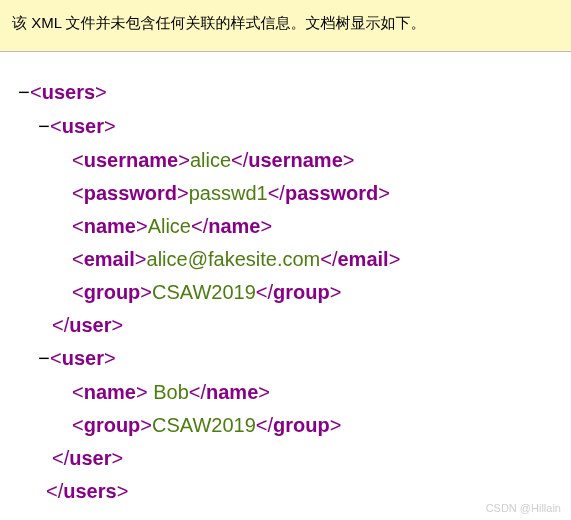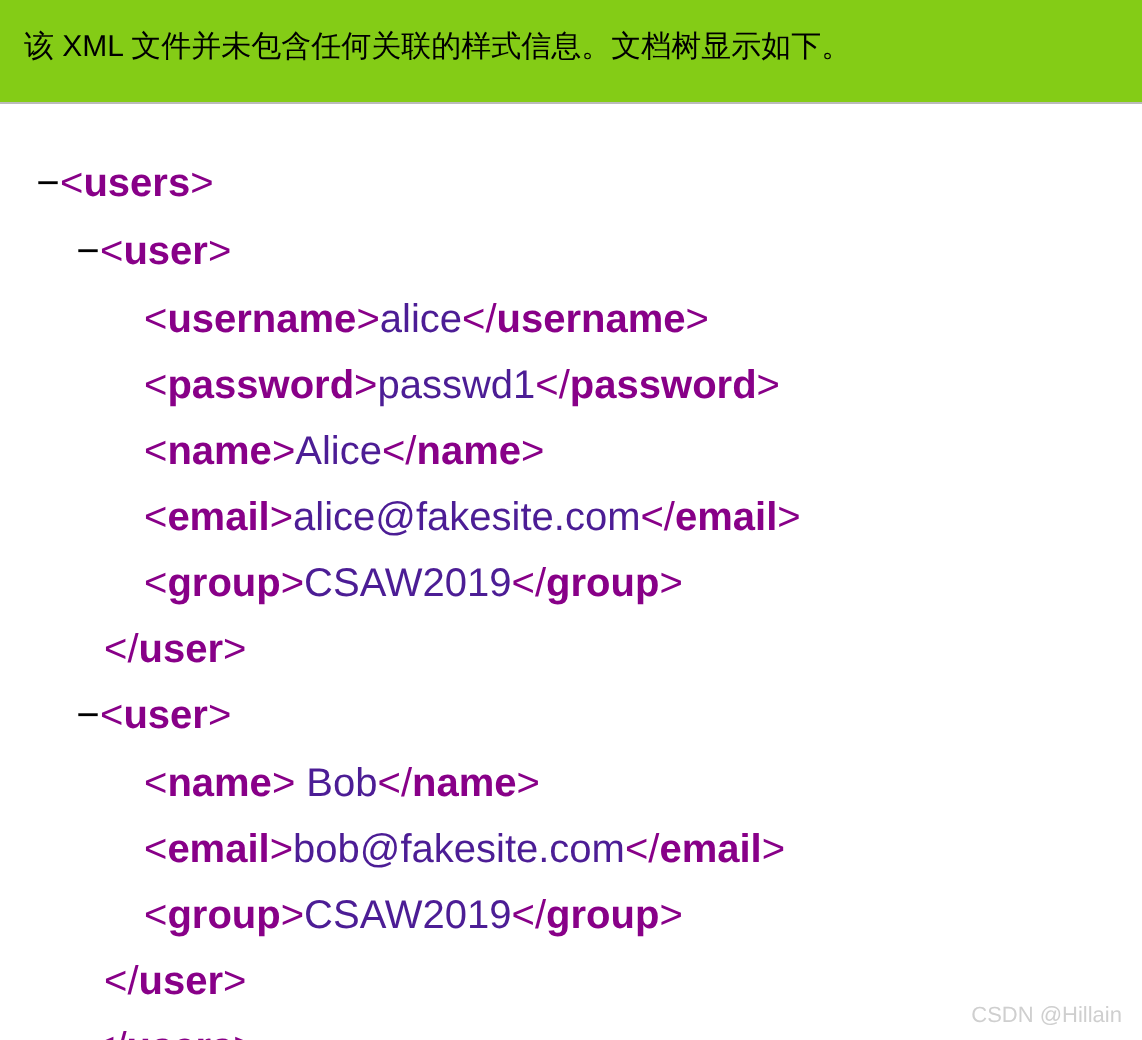--- a/index.html
+++ b/index.html
@@ -5,21 +5,21 @@
     * { margin: 0; padding: 0; box-sizing: border-box; }
     body {
       font-family: "Segoe UI", "Microsoft YaHei", sans-serif;
       font-size: 15px;
       width: 571px;
       height: 520px;
       background: #ffffff;
       position: relative;
     }
     .banner {
-      background: #84cc16;
+      background: #fef9c3;
       padding: 14px 12px 18px 12px;
       border-bottom: 1px solid #bbb;
       font-size: 15px;
       color: #000;
     }
     .tree {
       padding: 24px 10px 10px 18px;
       font-family: "Segoe UI", Arial, sans-serif;
       font-size: 20px;
       line-height: 1.65;
@@ -29,21 +29,21 @@
     .toggle {
       display: inline-block;
       color: #000;
       font-weight: normal;
       cursor: pointer;
       user-select: none;
       font-family: "Courier New", monospace;
     }
     .chev { color: #880088; }
     .tag { color: #880088; font-weight: bold; }
-    .txt { color: #4c1d95; }
+    .txt { color: #4d7c0f; }
     .indent1 { margin-left: 0; }
     .indent2 { margin-left: 20px; }
     .indent3 { margin-left: 54px; }
     .indent2c { margin-left: 34px; }
     .indent1c { margin-left: 28px; }
     .watermark {
       position: absolute;
       right: 10px;
       bottom: 6px;
       font-size: 11px;
@@ -76,21 +76,20 @@
   <div class="line indent3"><span class="chev">&lt;</span><span class="tag">group</span><span class="chev">&gt;</span><span class="txt">CSAW2019</span><span class="chev">&lt;</span><span class="chev">/</span><span class="tag">group</span><span class="chev">&gt;</span></div>
 
   <div class="line indent2c"><span class="chev">&lt;</span><span class="chev">/</span><span class="tag">user</span><span class="chev">&gt;</span></div>
 
   <div class="line indent2"><span class="toggle">−</span><span class="chev">&lt;</span><span class="tag">user</span><span class="chev">&gt;</span></div>
 
 
 
   <div class="line indent3"><span class="chev">&lt;</span><span class="tag">name</span><span class="chev">&gt;</span><span class="txt"> Bob</span><span class="chev">&lt;</span><span class="chev">/</span><span class="tag">name</span><span class="chev">&gt;</span></div>
 
-  <div class="line indent3"><span class="chev">&lt;</span><span class="tag">email</span><span class="chev">&gt;</span><span class="txt">bob@fakesite.com</span><span class="chev">&lt;</span><span class="chev">/</span><span class="tag">email</span><span class="chev">&gt;</span></div>
 
   <div class="line indent3"><span class="chev">&lt;</span><span class="tag">group</span><span class="chev">&gt;</span><span class="txt">CSAW2019</span><span class="chev">&lt;</span><span class="chev">/</span><span class="tag">group</span><span class="chev">&gt;</span></div>
 
   <div class="line indent2c"><span class="chev">&lt;</span><span class="chev">/</span><span class="tag">user</span><span class="chev">&gt;</span></div>
 
   <div class="line indent1c"><span class="chev">&lt;</span><span class="chev">/</span><span class="tag">users</span><span class="chev">&gt;</span></div>
 
 </div>
 
 <div class="watermark">CSDN @Hillain</div>

